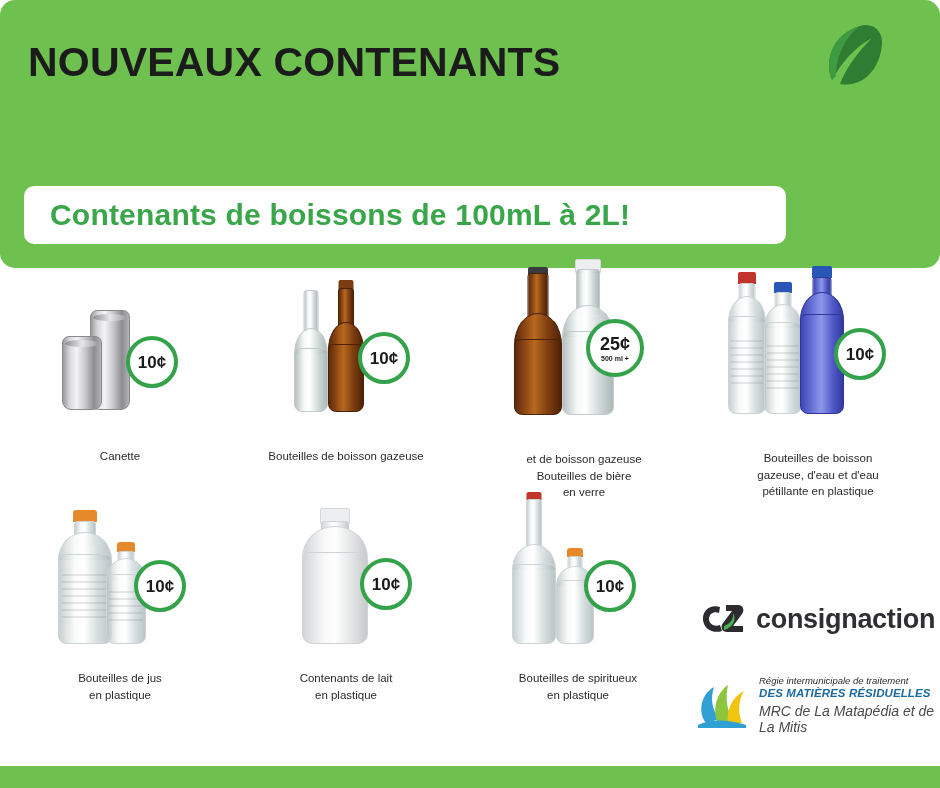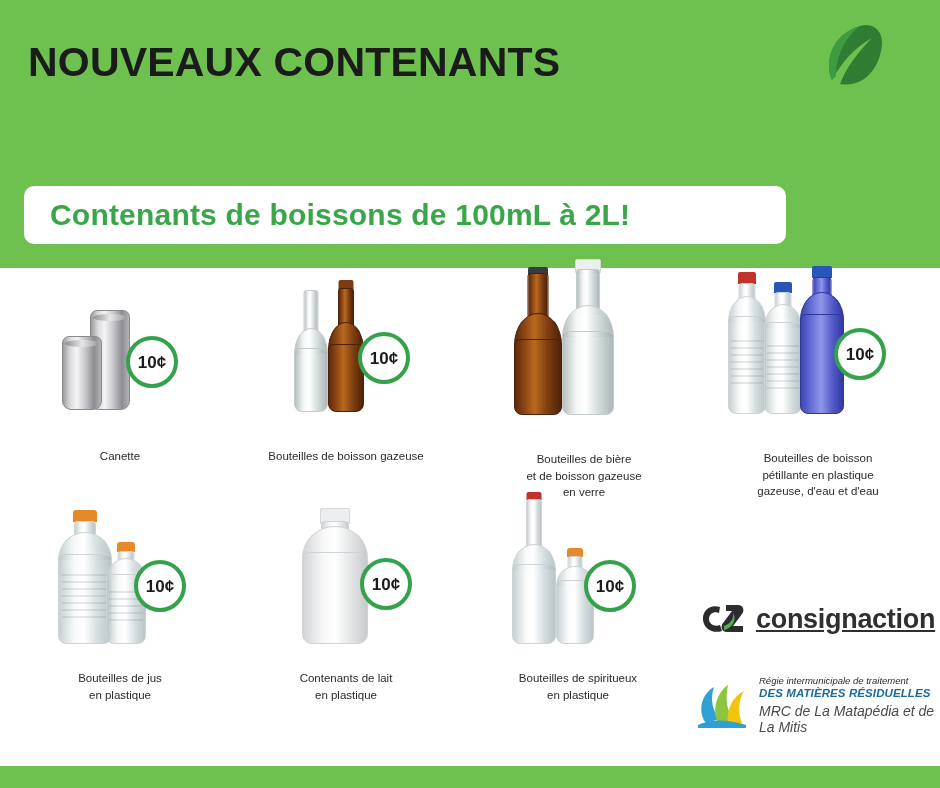--- a/index.html
+++ b/index.html
@@ -23,20 +23,21 @@
   }
 
   
   .header {
     position: absolute;
     left: 0;
     top: 0;
     width: 940px;
     height: 268px;
     background: #6ec14f;
+    border-radius: 15px;
   }
   .leaf-logo {
     position: absolute;
     right: 48px;
     top: 18px;
     width: 90px;
     height: 80px;
   }
   .headline {
     position: absolute;
@@ -200,21 +201,20 @@
     display: flex;
     align-items: center;
     gap: 10px;
   }
   .ca-mark { width: 46px; height: 34px; }
   .ca-word {
     font-size: 27px;
     color: #2f2f33;
     font-weight: bold;
     letter-spacing: -0.3px;
-    text-decoration: underline;
   }
   .mrc {
     position: absolute;
     left: 694px;
     top: 408px;
     display: flex;
     align-items: center;
     gap: 9px;
   }
   .mrc-text { line-height: 1.15; font-style: italic; }
@@ -304,24 +304,28 @@
           <div class="shoulder glass-amber" style="width:46px; height:30px; bottom:70px;"></div>
           <div class="body glass-amber" style="height:74px;"></div>
         </div>
 
         <div class="bottle" style="left:94px; bottom:28px; width:52px; height:156px;">
           <div class="cap-white" style="position:absolute; left:50%; transform:translateX(-50%); top:0; width:24px; height:12px;"></div>
           <div class="neck glass-clear" style="width:22px; height:44px; top:10px;"></div>
           <div class="shoulder glass-clear" style="width:50px; height:30px; bottom:78px;"></div>
           <div class="body glass-clear" style="height:82px;"></div>
         </div>
-      </div>
-      <div class="caption">
+        <div class="badge big" style="left:118px; bottom:66px;">
+          <span class="amt">25¢</span>
+          <span class="sub">500 ml +</span>
+        </div>
+      </div>
+      <div class="caption">
+        <div>et de boisson gazeuse</div>
         <div>Bouteilles de bière</div>
-        <div>et de boisson gazeuse</div>
         <div>en verre</div>
       </div>
     </div>
 
     <div class="cell" style="left:706px; top:2px; width:224px;">
       <div class="art" style="height:172px;">
 
         <div class="bottle ribs" style="left:22px; bottom:28px; width:38px; height:142px;">
           <div class="cap-red" style="position:absolute; left:50%; transform:translateX(-50%); top:0; width:18px; height:12px;"></div>
           <div class="neck plastic-clear" style="width:15px; height:26px; top:11px;"></div>
@@ -341,22 +345,22 @@
           <div class="neck plastic-blue" style="width:17px; height:28px; top:11px;"></div>
           <div class="shoulder plastic-blue" style="width:42px; height:26px; bottom:94px;"></div>
           <div class="body plastic-blue" style="height:98px;"></div>
         </div>
         <div class="badge std" style="left:128px; bottom:62px;">
           <span class="amt">10¢</span>
         </div>
       </div>
       <div class="caption">
         <div>Bouteilles de boisson</div>
+        <div>gazeuse, d'eau et d'eau</div>
         <div>pétillante en plastique</div>
-        <div>gazeuse, d'eau et d'eau</div>
       </div>
     </div>
 
     <div class="cell" style="left:10px; top:236px; width:220px;">
       <div class="art" style="height:158px;">
 
         <div class="bottle ribs" style="left:48px; bottom:18px; width:54px; height:134px;">
           <div class="cap-orange" style="position:absolute; left:50%; transform:translateX(-50%); top:0; width:24px; height:12px;"></div>
           <div class="neck plastic-clear" style="width:20px; height:22px; top:11px;"></div>
           <div class="shoulder plastic-clear" style="width:52px; height:26px; bottom:84px;"></div>

